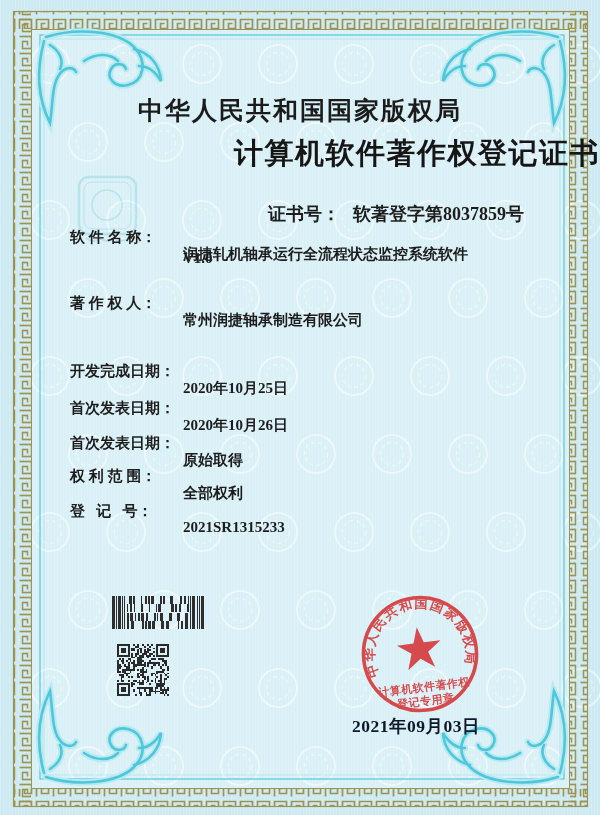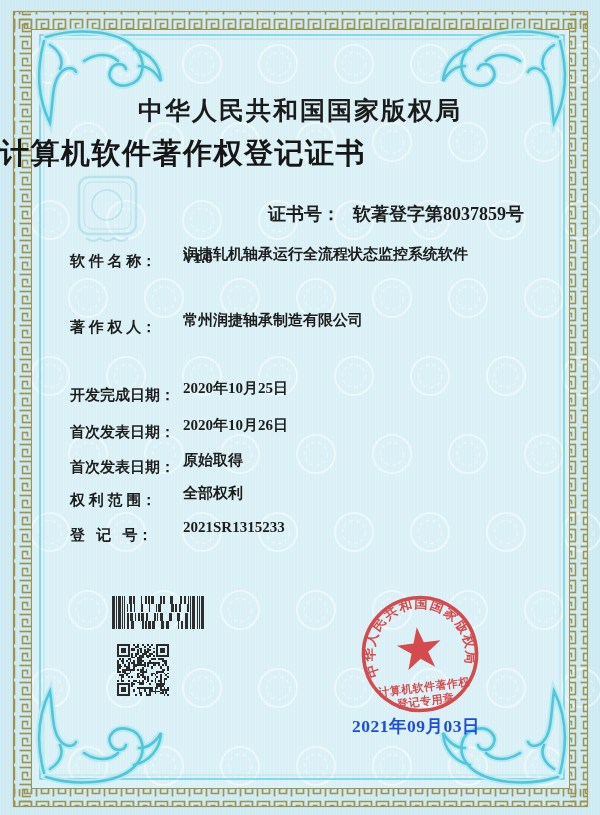--- a/index.html
+++ b/index.html
@@ -4,32 +4,32 @@
 <style>
   html,body{margin:0;padding:0;background:#cdeaf2;}
   .page{
     position:relative;width:600px;height:815px;overflow:hidden;
     background:#cdeaf2;color:#1d1d1d;
     font-family:"Liberation Serif","DejaVu Serif",serif;
   }
   .bg{position:absolute;left:0;top:0;width:600px;height:815px;display:block;}
   .txt{position:absolute;white-space:pre;}
   .issuer{top:94px;left:0;right:0;text-align:center;font-size:25px;font-weight:700;letter-spacing:2px;color:#1b1b1b;}
-  .title{top:134px;left:0;right:0;text-align:left;font-size:29px;font-weight:700;letter-spacing:1.5px;color:#161616;}
+  .title{top:134px;left:0;right:0;text-align:right;font-size:29px;font-weight:700;letter-spacing:1.5px;color:#161616;}
   .certno{top:181px;right:76px;font-size:18px;font-weight:700;}
   .certno .cl{margin-right:13px;}
   .frow{left:0;width:100%;height:0;font-size:15px;font-weight:700;}
-  .frow .lab{position:absolute;left:70px;white-space:pre;margin-top:24px;}
+  .frow .lab{position:absolute;left:70px;white-space:pre;}
   .frow .val{position:absolute;left:183px;white-space:pre;}
   .stmt{top:517px;left:66px;width:470px;font-size:15.5px;font-weight:700;line-height:35.5px;
         text-align:justify;text-indent:31px;white-space:normal;}
   .serial{top:709px;left:94px;font-size:17px;font-weight:600;}
   .serial .num{font-family:"Liberation Mono","DejaVu Sans Mono",monospace;font-size:16px;
                color:#c9506b;letter-spacing:1.5px;font-weight:700;vertical-align:1px;}
-  .issue-date{top:714px;left:352px;font-size:17.5px;font-weight:700;letter-spacing:0.5px;color:#1d4ed8;}
+  .issue-date{top:714px;left:352px;font-size:17.5px;font-weight:700;letter-spacing:0.5px;color:#0f172a;}
   .codes{position:absolute;display:block;}
   .seal{position:absolute;left:340px;top:574px;width:160px;height:160px;}
 </style>
 </head>
 <body>
 
 <div class="page">
 
   <svg class="bg" viewBox="0 0 600 815" aria-hidden="true">
     <defs>

